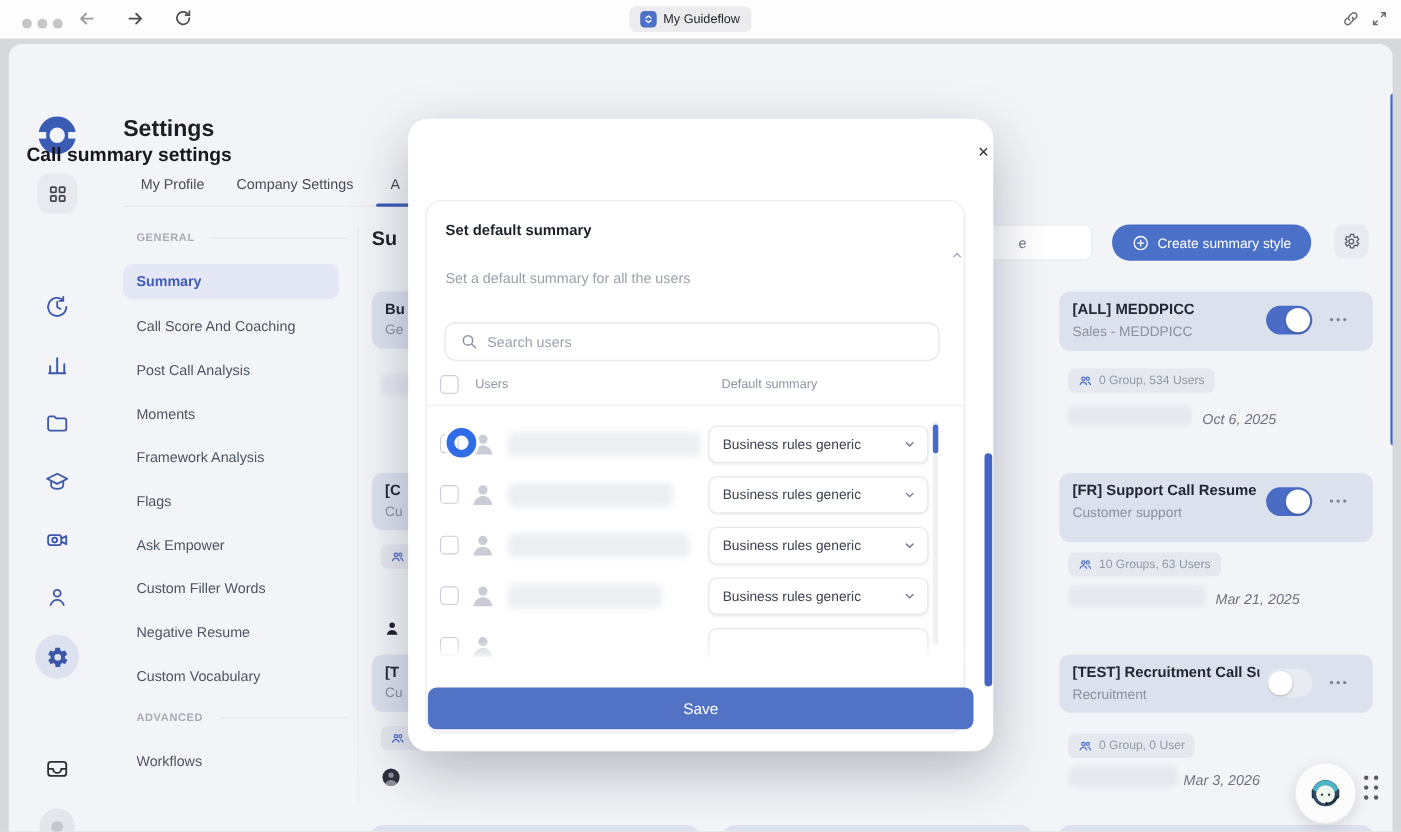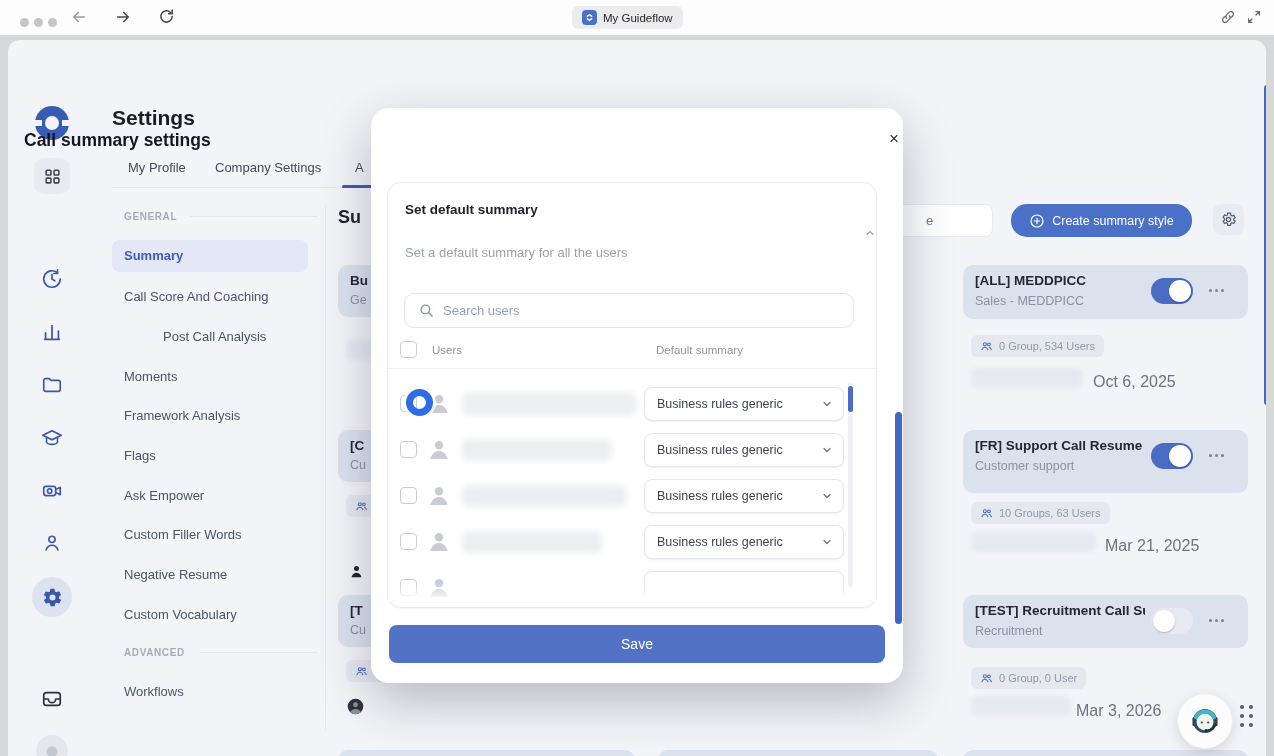--- a/index.html
+++ b/index.html
@@ -39,21 +39,21 @@
   #vline { left:317px; top:165px; width:1px; height:525px; background:#e7e8ec; }
   #heading { left:330px; top:167px; font-size:18px; font-weight:700; color:#1f232b; }
   
   .band { background:#dce1ee; border-radius:10px; }
   .cardtitle { font-size:13.5px; font-weight:700; color:#222735; white-space:nowrap; overflow:hidden; }
   .cardsub { font-size:12.5px; color:#8a91a0; }
   .chip { height:22px; background:#e6e8f0; border-radius:6px; display:inline-flex; align-items:center;
           padding:0 9px; gap:6px; }
   .chip span { font-size:11px; color:#9298a6; white-space:nowrap;}
   .blur { background:#e6e8f0; border-radius:6px; filter:blur(2px); opacity:.85; }
-  .date { font-size:16px; color:#6d7380; }
+  .date { font-size:13px; color:#6d7380;font-style:italic; }
   .toggle { width:42px; height:26px; border-radius:13px; }
   .toggle .knob { position:absolute; top:2px; width:22px; height:22px; border-radius:50%; background:#fff;
                   box-shadow:0 1px 2px rgba(0,0,0,.25);}
   .ton { background:#4a6cc4; } .ton .knob { right:2px; }
   .toff { background:#e7eaf1; } .toff .knob { left:2px; }
   .dots { display:flex; gap:3px; align-items:center; }
   .dots i { width:3px; height:3px; border-radius:50%; background:#7b828f; }
   
   #hsearch { left:880px; top:164px; width:105px; height:33px; background:#fff; border:1px solid #e9eaee; border-radius:8px; }
   #hsearch span { position:absolute; left:37px; top:8px; font-size:13px; color:#6f7683; }
@@ -61,21 +61,21 @@
                display:flex; align-items:center; justify-content:center; gap:7px; }
   #createbtn span { font-size:12.5px; color:#fff; }
   #topgear { left:1205px; top:164px; width:31px; height:31px; background:#e9ebf2; border-radius:8px;
              display:flex; align-items:center; justify-content:center;}
   #pagescroll { left:1256px; top:45px; width:6px; height:320px; background:#4466c4; border-radius:3px; }
   
   #modal { left:371px; top:108px; width:532px; height:575px; background:#fff; border-radius:18px;
            box-shadow:0 18px 50px rgba(25,31,56,.28); z-index:50; }
   #mtitle { left:24px; top:130px; font-size:17.5px; font-weight:600; color:#15181e; }
   #mclose { left:884px; top:129px; font-size:17px; color:#2c2f36; width:20px; height:20px; text-align:center;}
-  #mcard { left:387px; top:182px; width:490px; height:426px; border:1px solid #e8eaee; border-radius:14px;
+  #mcard { left:387px; top:182px; width:490px; height:484px; border:1px solid #e8eaee; border-radius:14px;
            background:#fff; box-shadow:0 1px 2px rgba(16,24,40,.04); z-index:51;padding-left:40px; }
   #sectitle { left:17px; top:19px; font-size:13.5px; font-weight:700; color:#1c202a; }
   #secsub { left:17px; top:62px; font-size:13px; color:#9aa1ac; }
   #collapse { left:476px; top:42px; }
   #msearch { left:16px; top:110px; width:450px; height:35px; border:1px solid #e3e5ea; border-radius:10px; background:#fff;}
   #msearch input { position:absolute; left:38px; top:1px; width:400px; height:31px; border:0; outline:none;
                    font-size:13px; color:#3c4350; font-family:"Liberation Sans",sans-serif; background:transparent;}
   #msearch input::placeholder { color:#9aa1ad; }
   .chk { width:17px; height:17px; border:1.5px solid #c8cdd8; border-radius:4px; background:#fff; }
   .colhdr { font-size:11.5px; color:#8d95a4; }
@@ -228,21 +228,21 @@
   <span class="abs tab" style="left:347px;">A</span>
   <div id="tabline" class="abs"></div>
   <div id="tabactive" class="abs"></div>
 
   <span class="abs navhdr" style="left:116px;top:171px;">GENERAL</span>
   <div class="abs navline" style="left:182px;top:176px;width:128px;"></div>
   <div id="navactive" class="abs">
     <span>Summary</span>
   </div>
   <span class="abs navitem" style="left:116px;top:249px;">Call Score And Coaching</span>
-  <span class="abs navitem" style="left:116px;top:289px;margin-left:39px;">Post Call Analysis</span>
+  <span class="abs navitem" style="left:116px;top:289px;">Post Call Analysis</span>
   <span class="abs navitem" style="left:116px;top:329px;">Moments</span>
   <span class="abs navitem" style="left:116px;top:368px;">Framework Analysis</span>
   <span class="abs navitem" style="left:116px;top:408px;">Flags</span>
   <span class="abs navitem" style="left:116px;top:448px;">Ask Empower</span>
   <span class="abs navitem" style="left:116px;top:487px;">Custom Filler Words</span>
   <span class="abs navitem" style="left:116px;top:527px;">Negative Resume</span>
   <span class="abs navitem" style="left:116px;top:567px;">Custom Vocabulary</span>
   <span class="abs navhdr" style="left:116px;top:607px;">ADVANCED</span>
   <div class="abs navline" style="left:192px;top:612px;width:118px;"></div>
   <span class="abs navitem" style="left:116px;top:644px;">Workflows</span>

